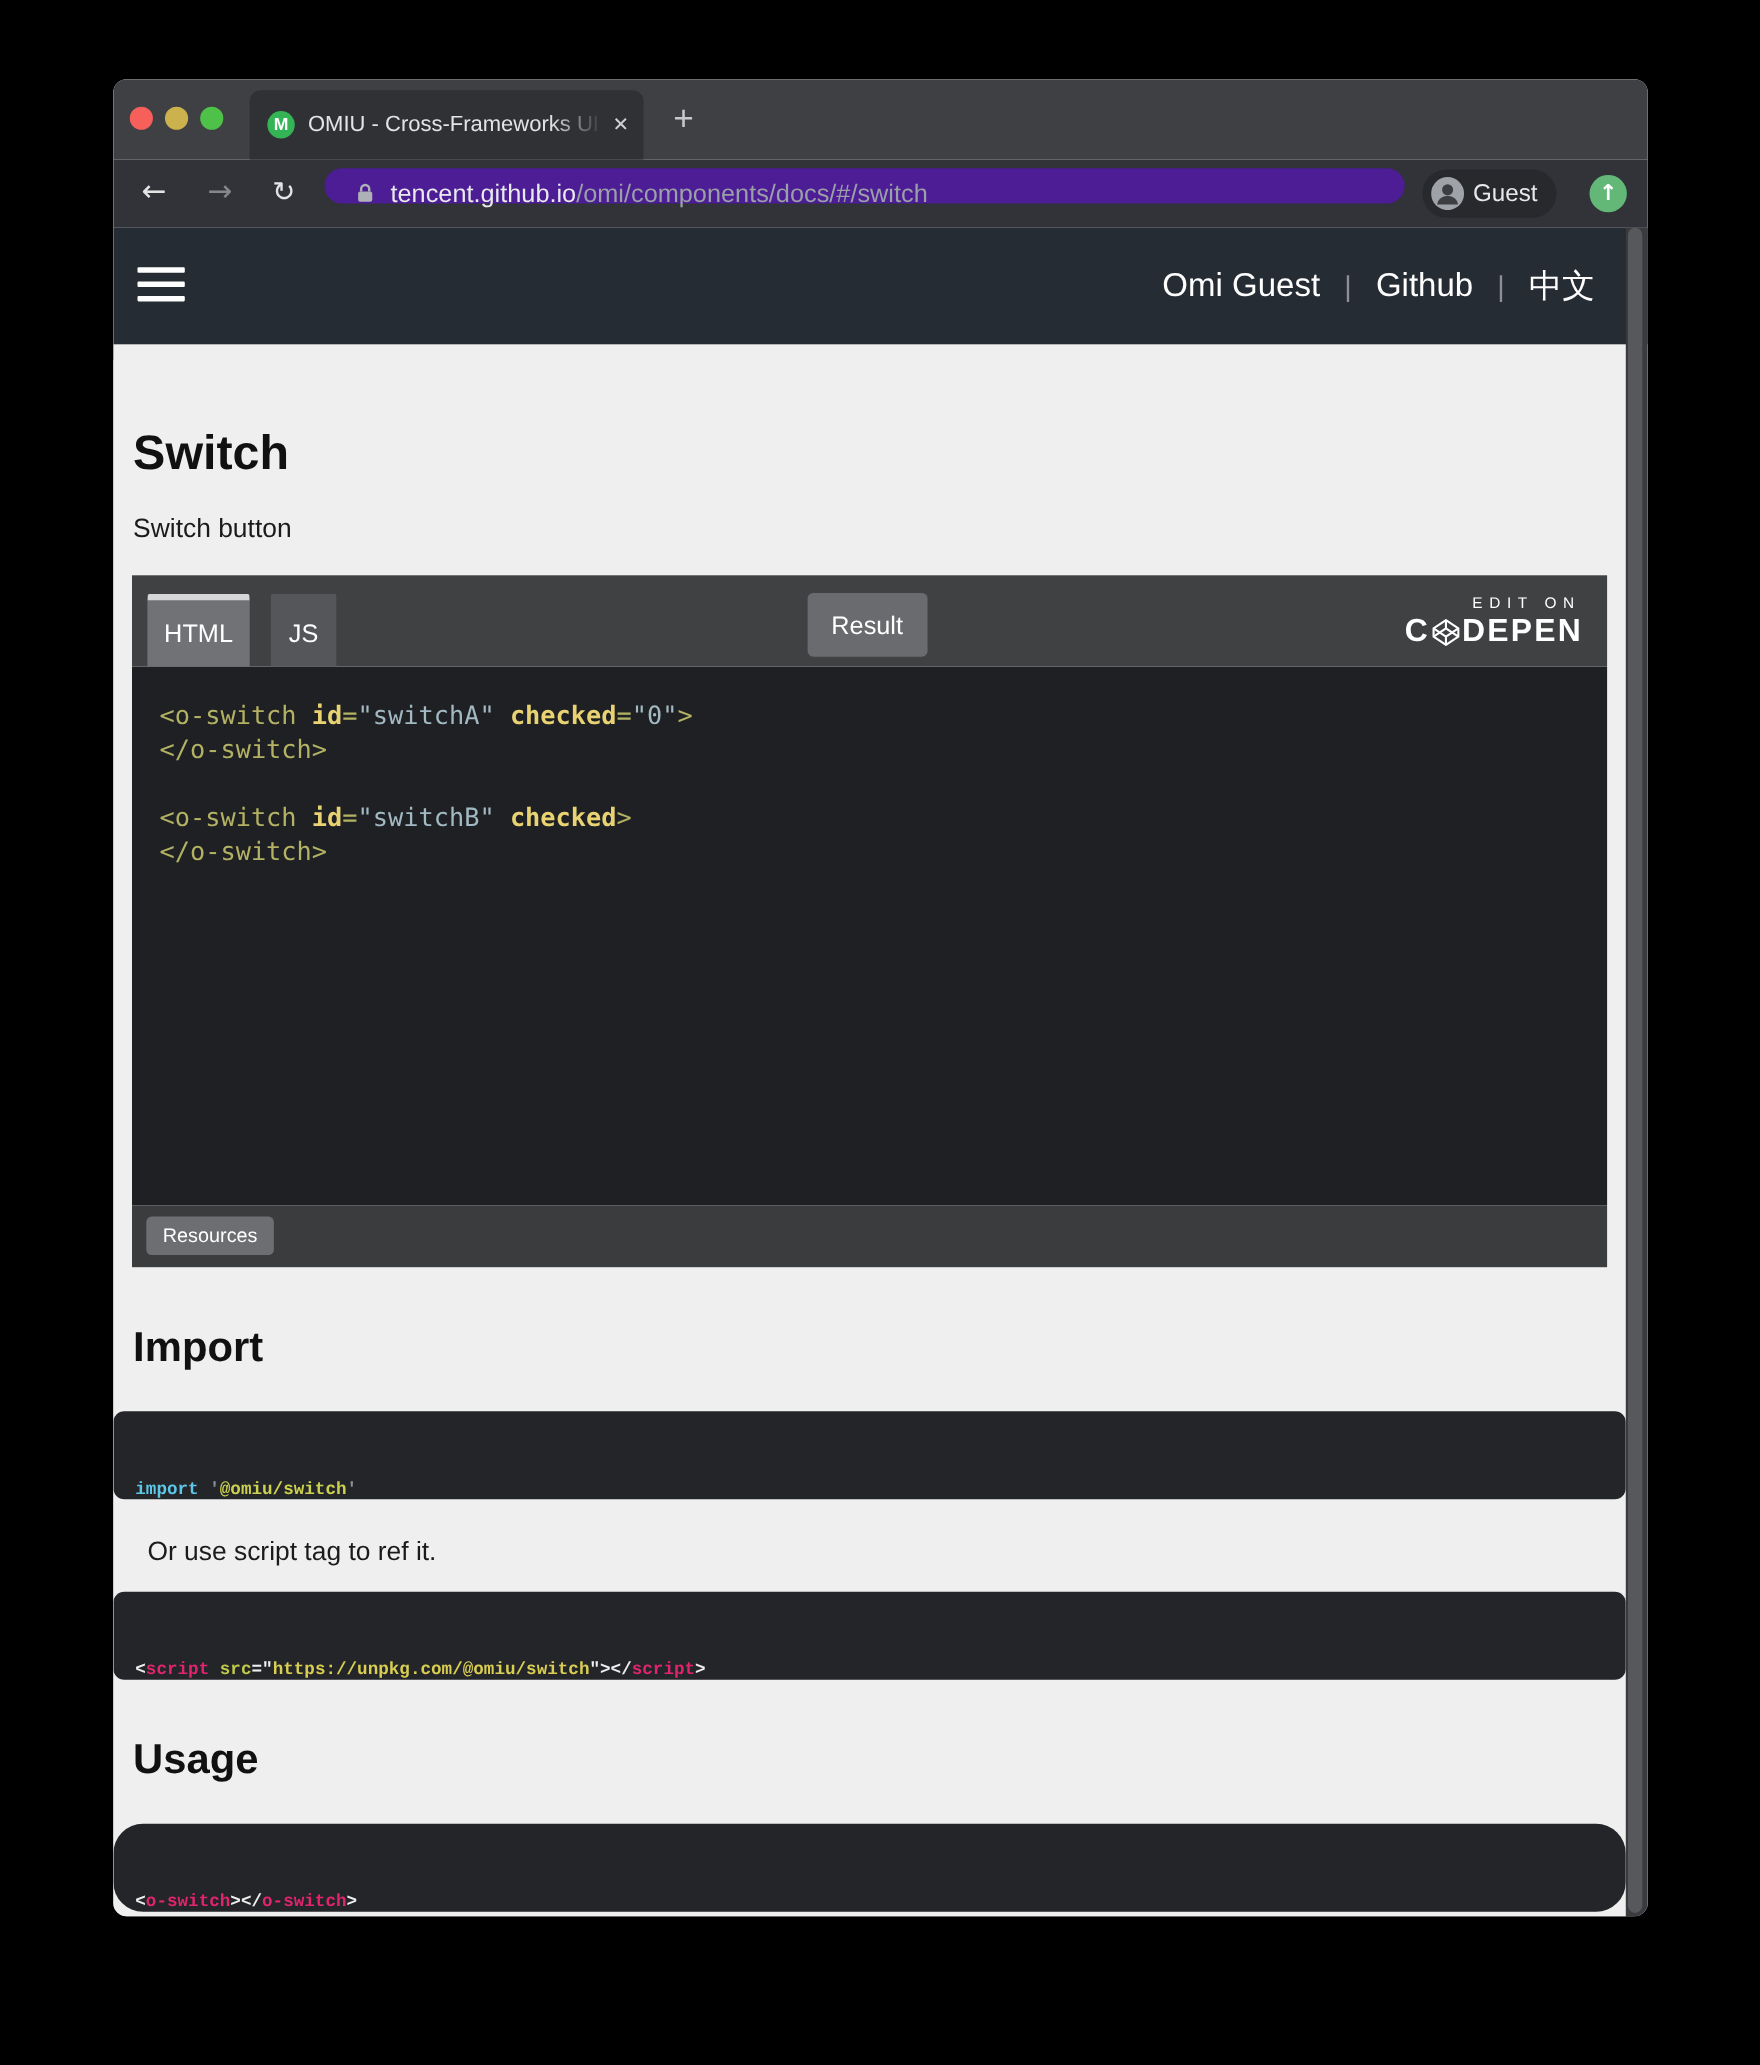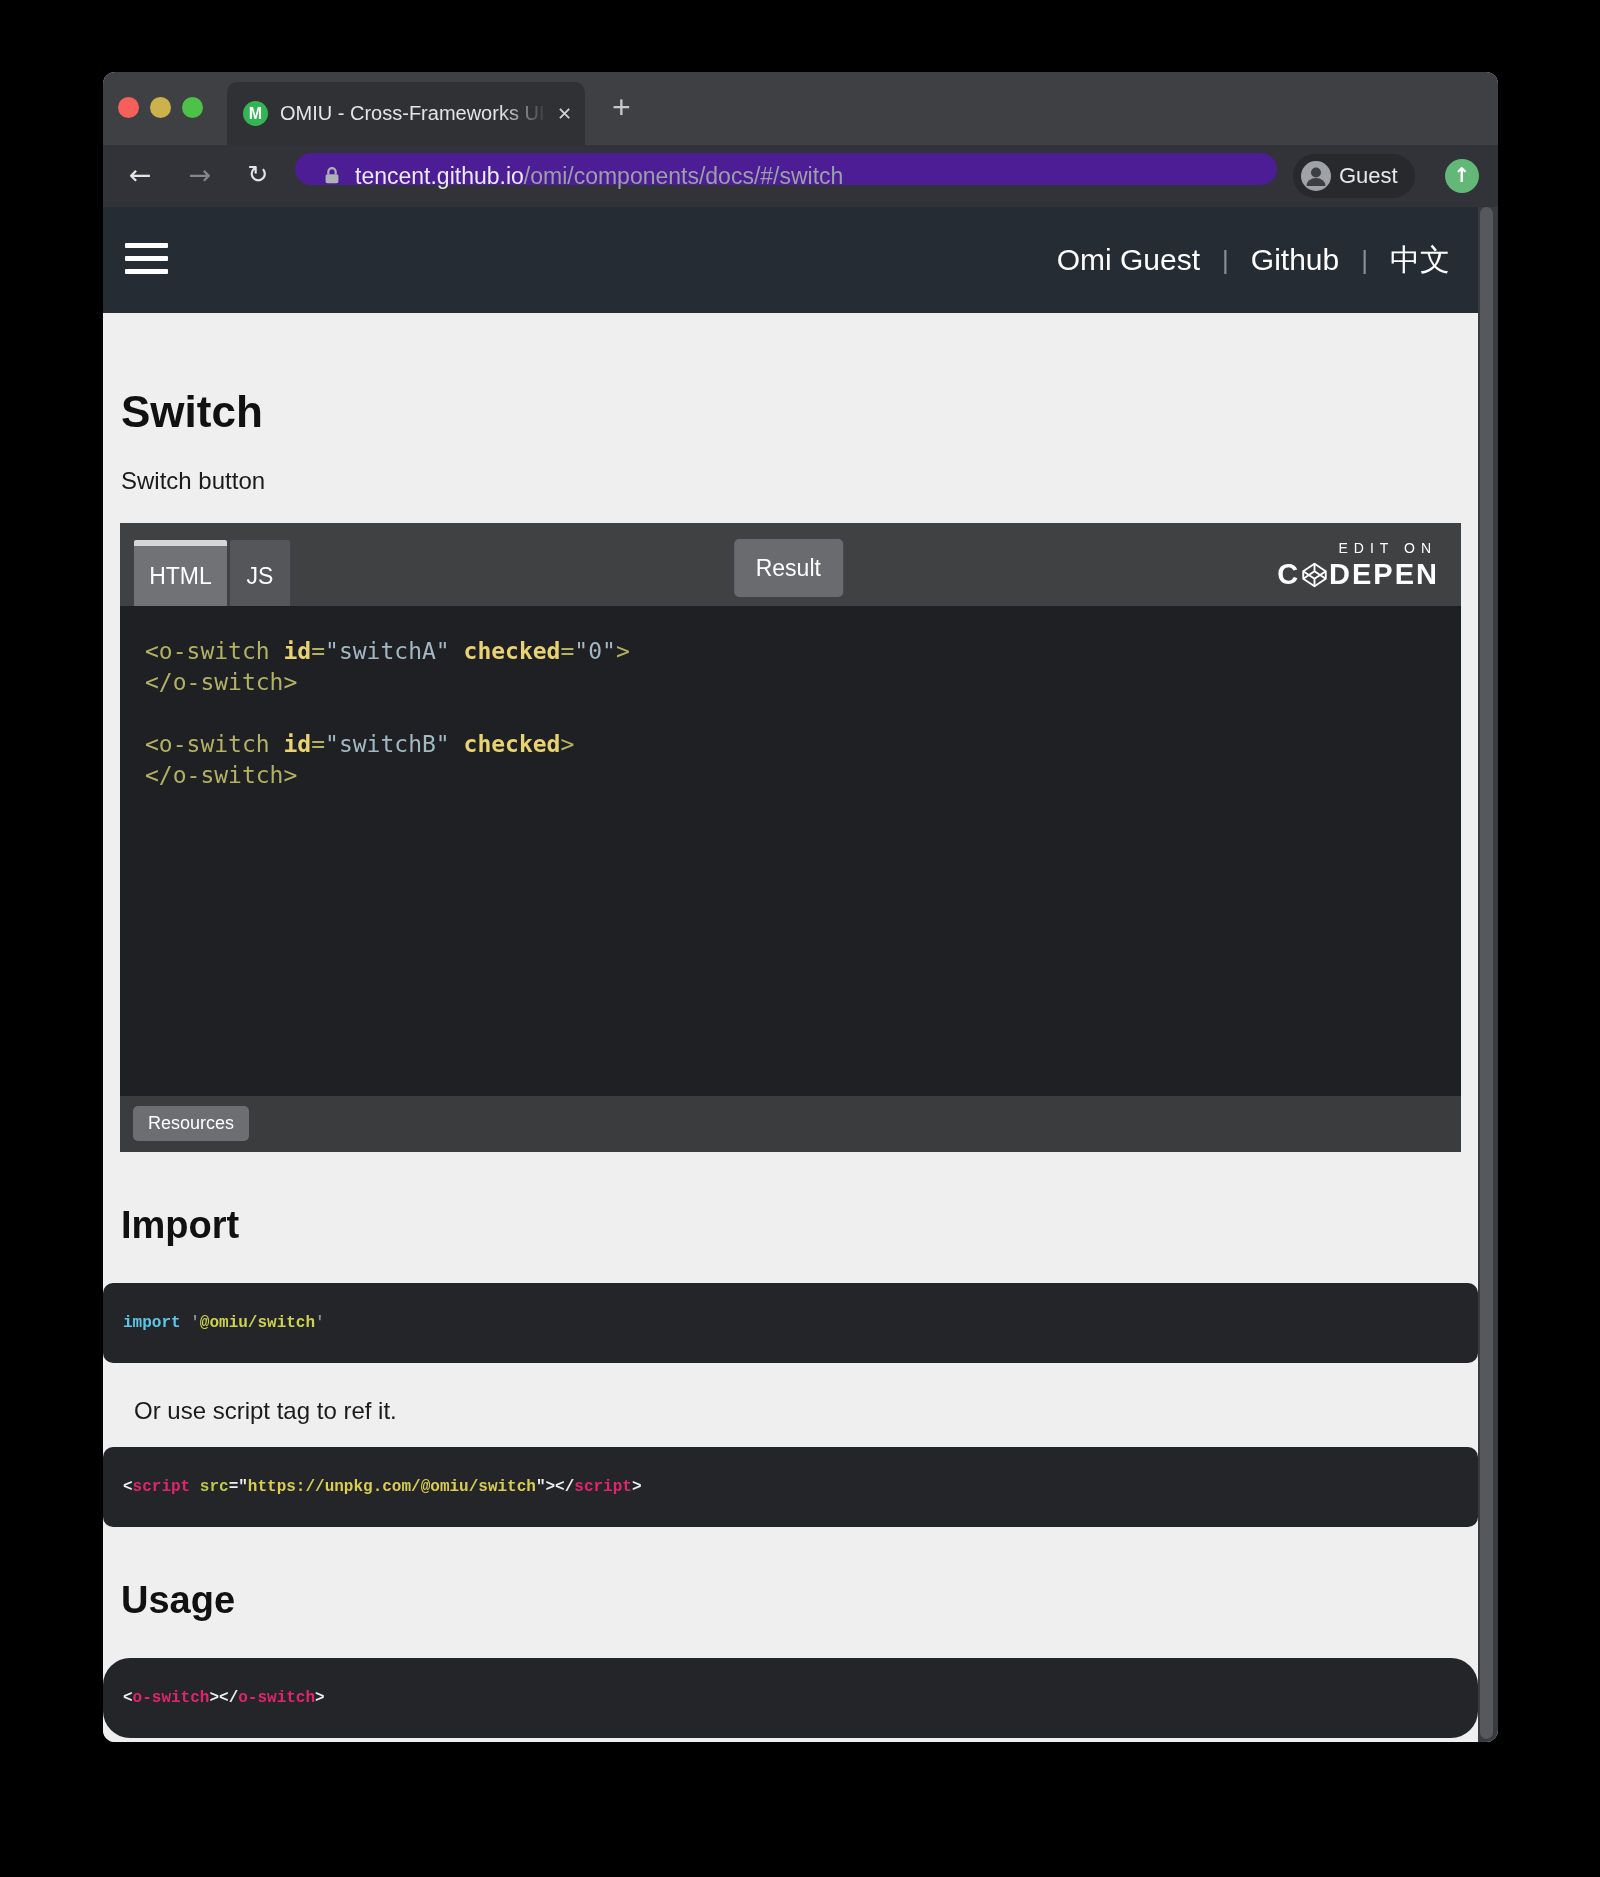--- a/index.html
+++ b/index.html
@@ -61,39 +61,39 @@
   
   .pagebody{position:absolute;left:0;top:255px;width:1375px;height:1429px;background:#efeff0;overflow:hidden;}
   h1.pagetitle{margin:60px 18px 0;font-size:44px;font-weight:bold;color:#111;}
   p.subtitle{margin:30px 18px 0;font-size:24px;color:#1b1b1b;}
   h2.sechead{margin:52px 18px 0;font-size:38px;font-weight:bold;color:#111;}
   p.note{margin:34px 31px 0;font-size:24px;color:#1b1b1b;}
 
   
   .embed{margin:28px 17px 0;height:629px;}
   .embed-head{position:relative;height:83px;background:#3f4143;}
-  .embed-tabs{position:absolute;left:14px;bottom:0;display:flex;gap:3px;}
+  .embed-tabs{position:absolute;left:14px;bottom:0;display:flex;gap:19px;}
   .etab{height:66px;box-sizing:border-box;color:#fff;font-size:23px;display:flex;align-items:center;
         justify-content:center;cursor:pointer;}
   .etab.html{width:93px;background:#717276;border-top:6px solid #d6d6d8;border-radius:2px 2px 0 0;}
   .etab.js{width:60px;background:#55565a;border-top:6px solid transparent;border-radius:2px 2px 0 0;}
   .resultbtn{position:absolute;left:50%;top:16px;transform:translateX(-52%);height:58px;padding:0 22px;
              background:#6a6b6e;border-radius:5px;color:#fff;font-size:23px;display:flex;align-items:center;}
   .editon{position:absolute;right:22px;top:50%;transform:translateY(-50%);text-align:right;color:#fff;}
   .editon .l1{font-size:14px;letter-spacing:6px;margin-right:2px;}
   .editon .l2{display:flex;align-items:center;font-size:29px;font-weight:bold;letter-spacing:2px;margin-top:2px;}
   .editon .l2 svg{margin:2px 1px 0 1px;}
   .embed-code{height:490px;background:#1e2023;box-sizing:border-box;padding:30px 20px 0 25px;overflow:hidden;}
   .embed-code pre{margin:0;font-family:"DejaVu Sans Mono",monospace;font-size:23px;line-height:31px;}
   .embed-foot{height:56px;background:#3a3c3e;}
   .resources{display:inline-block;margin:10px 0 0 13px;padding:7px 15px;background:#6d6e71;border-radius:5px;
              color:#fff;font-size:18px;font-family:"Liberation Sans",sans-serif;}
 
   
-  .codeblock{height:80px;background:#232528;border-radius:10px;display:flex;align-items:center;
+  .codeblock{height:80px;background:#232528;border-radius:10px;display:flex;align-items:flex-end;
              padding:0 20px;box-sizing:border-box;overflow:hidden;}
   .codeblock pre{margin:0;font-family:"Liberation Mono",monospace;font-size:16px;font-weight:bold;}
   .cb1{margin-top:36px;} .cb2{margin-top:22px;} .cb3{margin-top:36px;border-radius:27px;}
 
   
   .scrollbar{position:absolute;right:0;top:135px;bottom:0;width:20px;background:#393b3e;}
   .scrollbar .thumb{position:absolute;left:2px;top:0;bottom:3px;width:13px;background:#56585c;border-radius:7px;}
 </style>
 </head>
 <body>

